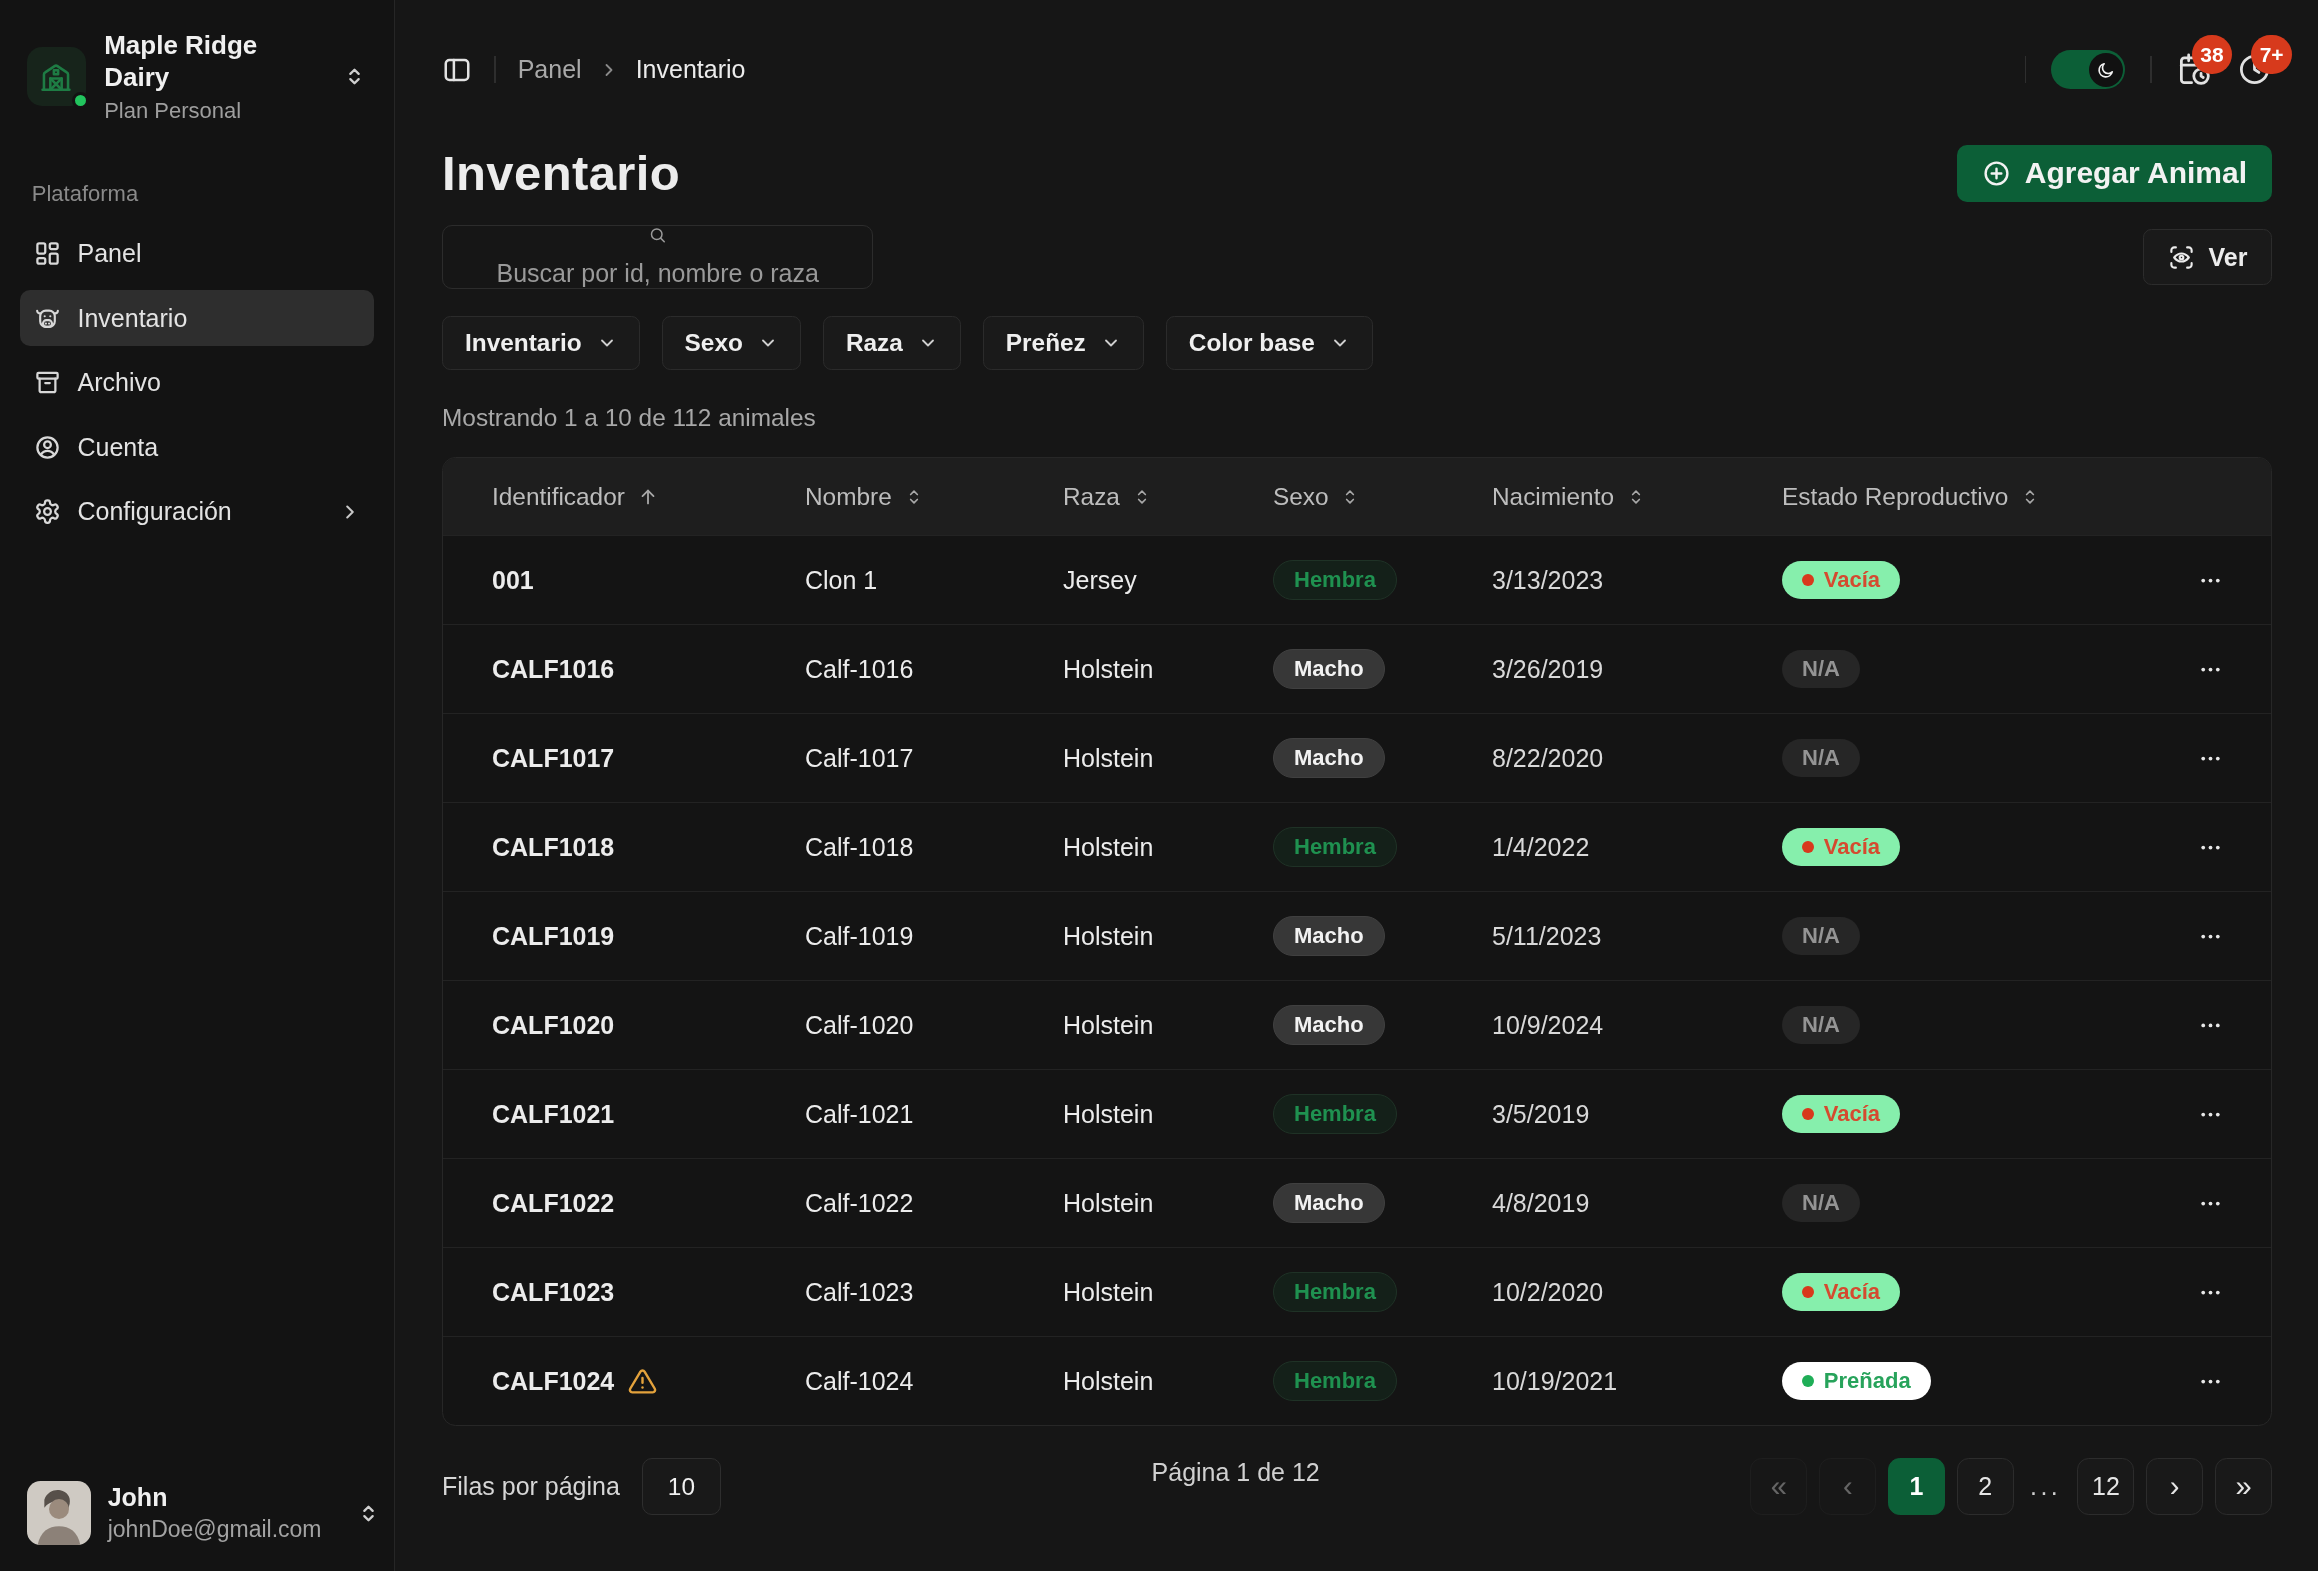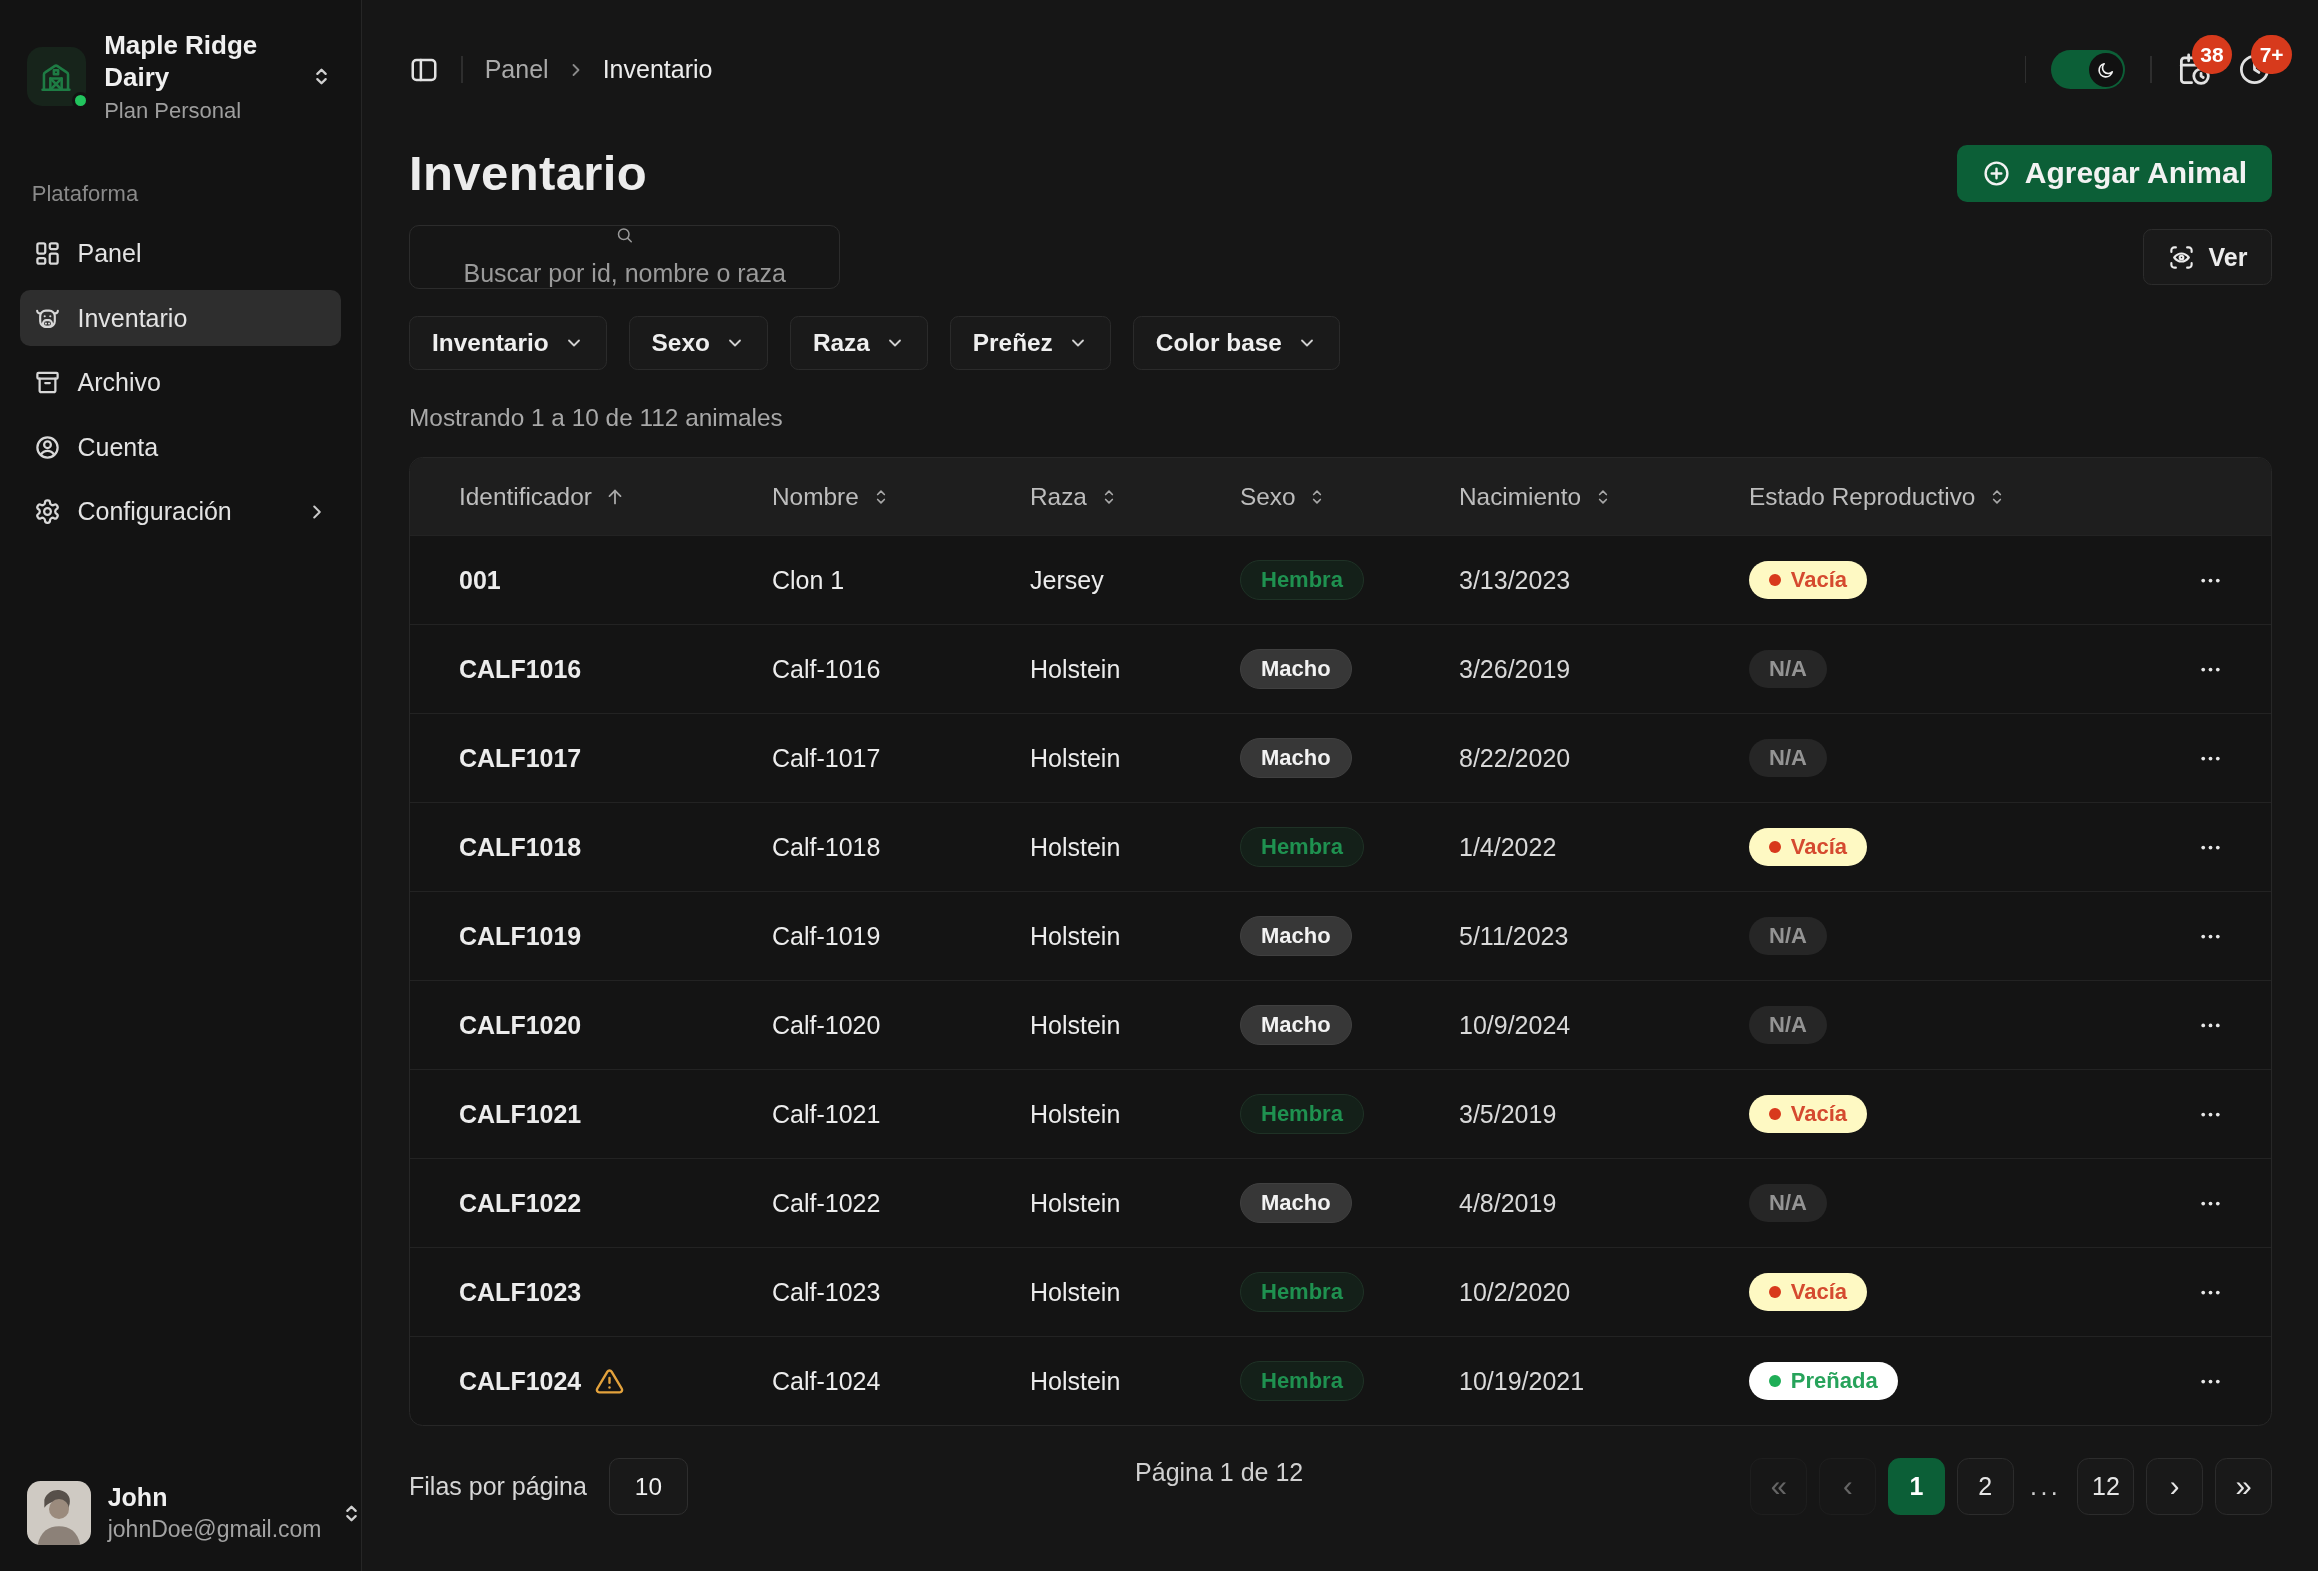--- a/index.html
+++ b/index.html
@@ -6,21 +6,21 @@
   html,body { width:2319px; height:1572px; overflow:hidden; }
   body {
     font-family: "Liberation Sans", "DejaVu Sans", sans-serif;
     background:#161616; color:#ececec; display:flex;
   }
   svg { display:block; }
   button { font-family:inherit; background:none; border:none; color:inherit; cursor:pointer; }
 
   
   .sidebar {
-    width:362px; height:100%; background:#131313; border-right:1.7px solid #262626;
+    width:395px; height:100%; background:#131313; border-right:1.7px solid #262626;
     padding:23.6px 20px; position:relative; flex-shrink:0;
   }
   .org-row { display:flex; align-items:center; gap:18.5px; padding:5px 6.7px; border-radius:11.8px; }
   .org-logo {
     width:59px; height:59px; border-radius:15px; background:#17241b;
     display:flex; align-items:center; justify-content:center; position:relative; color:#1e7c44; flex-shrink:0;
   }
   .org-dot { position:absolute; right:-3.4px; bottom:-3.4px; width:17px; height:17px; border-radius:50%;
     background:#22c55e; border:3.4px solid #131313; }
   .org-text { line-height:1.25; }
@@ -112,21 +112,21 @@
   .trow { height:89px; border-top:1.7px solid #232323; font-size:25px; }
   .cell.id { font-weight:700; display:flex; align-items:center; gap:13.5px; }
   .cell.date { color:#d9d9d9; }
   .warn { color:#e3a23c; }
   .badge {
     display:inline-flex; align-items:center; gap:10px; padding:8.4px 20px; border-radius:840px;
     font-size:22px; font-weight:600; line-height:1;
   }
   .badge-sexo-hembra { background:#142019; border:1.7px solid #1f3226; color:#1f9150; }
   .badge-sexo-macho  { background:#373737; border:1.7px solid #404040; color:#f2f2f2; }
-  .badge-estado-vacia   { background:#fef9c3; color:#d54a2f; }
+  .badge-estado-vacia   { background:#86efac; color:#d54a2f; }
   .badge-estado-na      { background:#262626; color:#949494; }
   .badge-estado-prenada { background:#ffffff; color:#27a35b; }
   .dot { width:11.8px; height:11.8px; border-radius:50%; background:currentColor; }
   .badge-estado-vacia .dot { background:#d8391c; }
   .badge-estado-prenada .dot { background:#1fae57; }
   .cell.actions { display:flex; justify-content:flex-end; }
   .dots { color:#e8e8e8; padding:8.4px; }
 
   
   .pagination { margin-top:32px; display:flex; }

